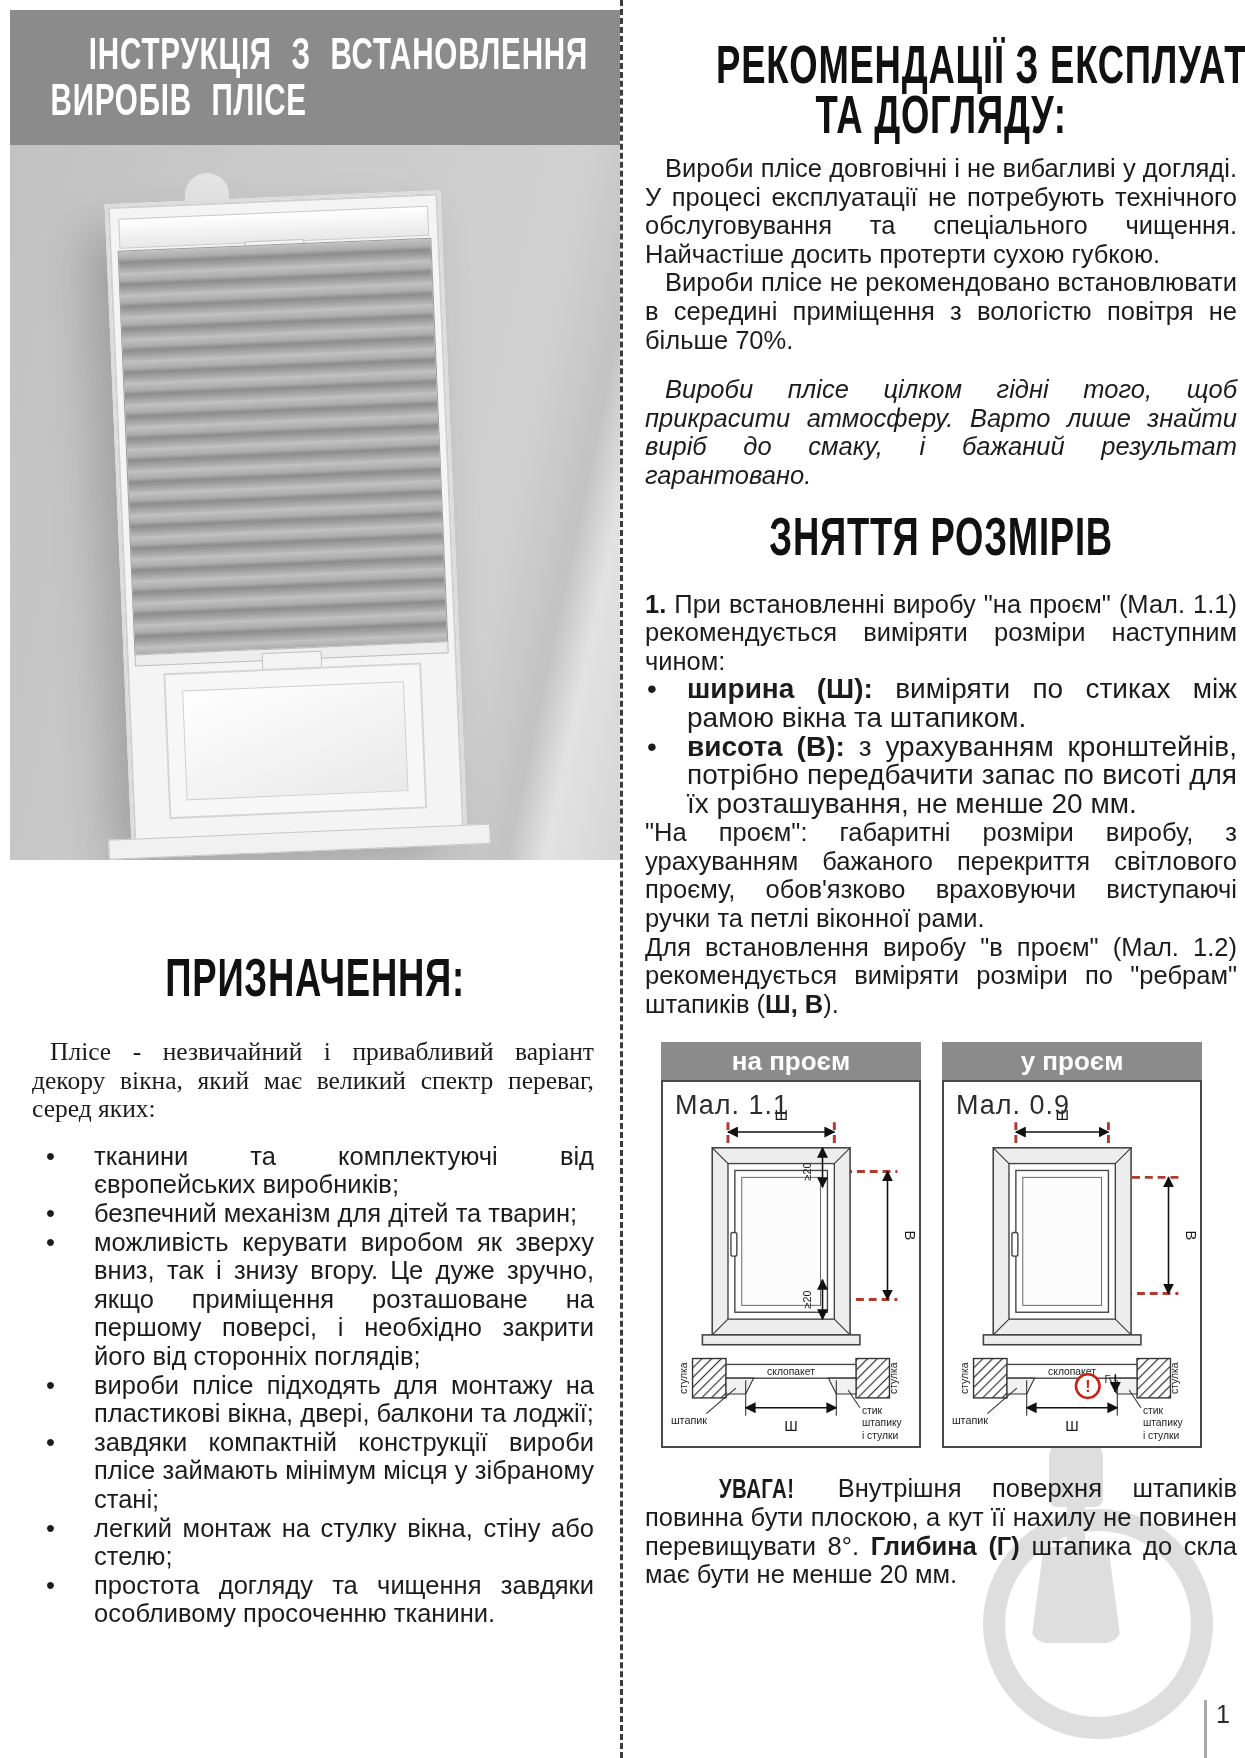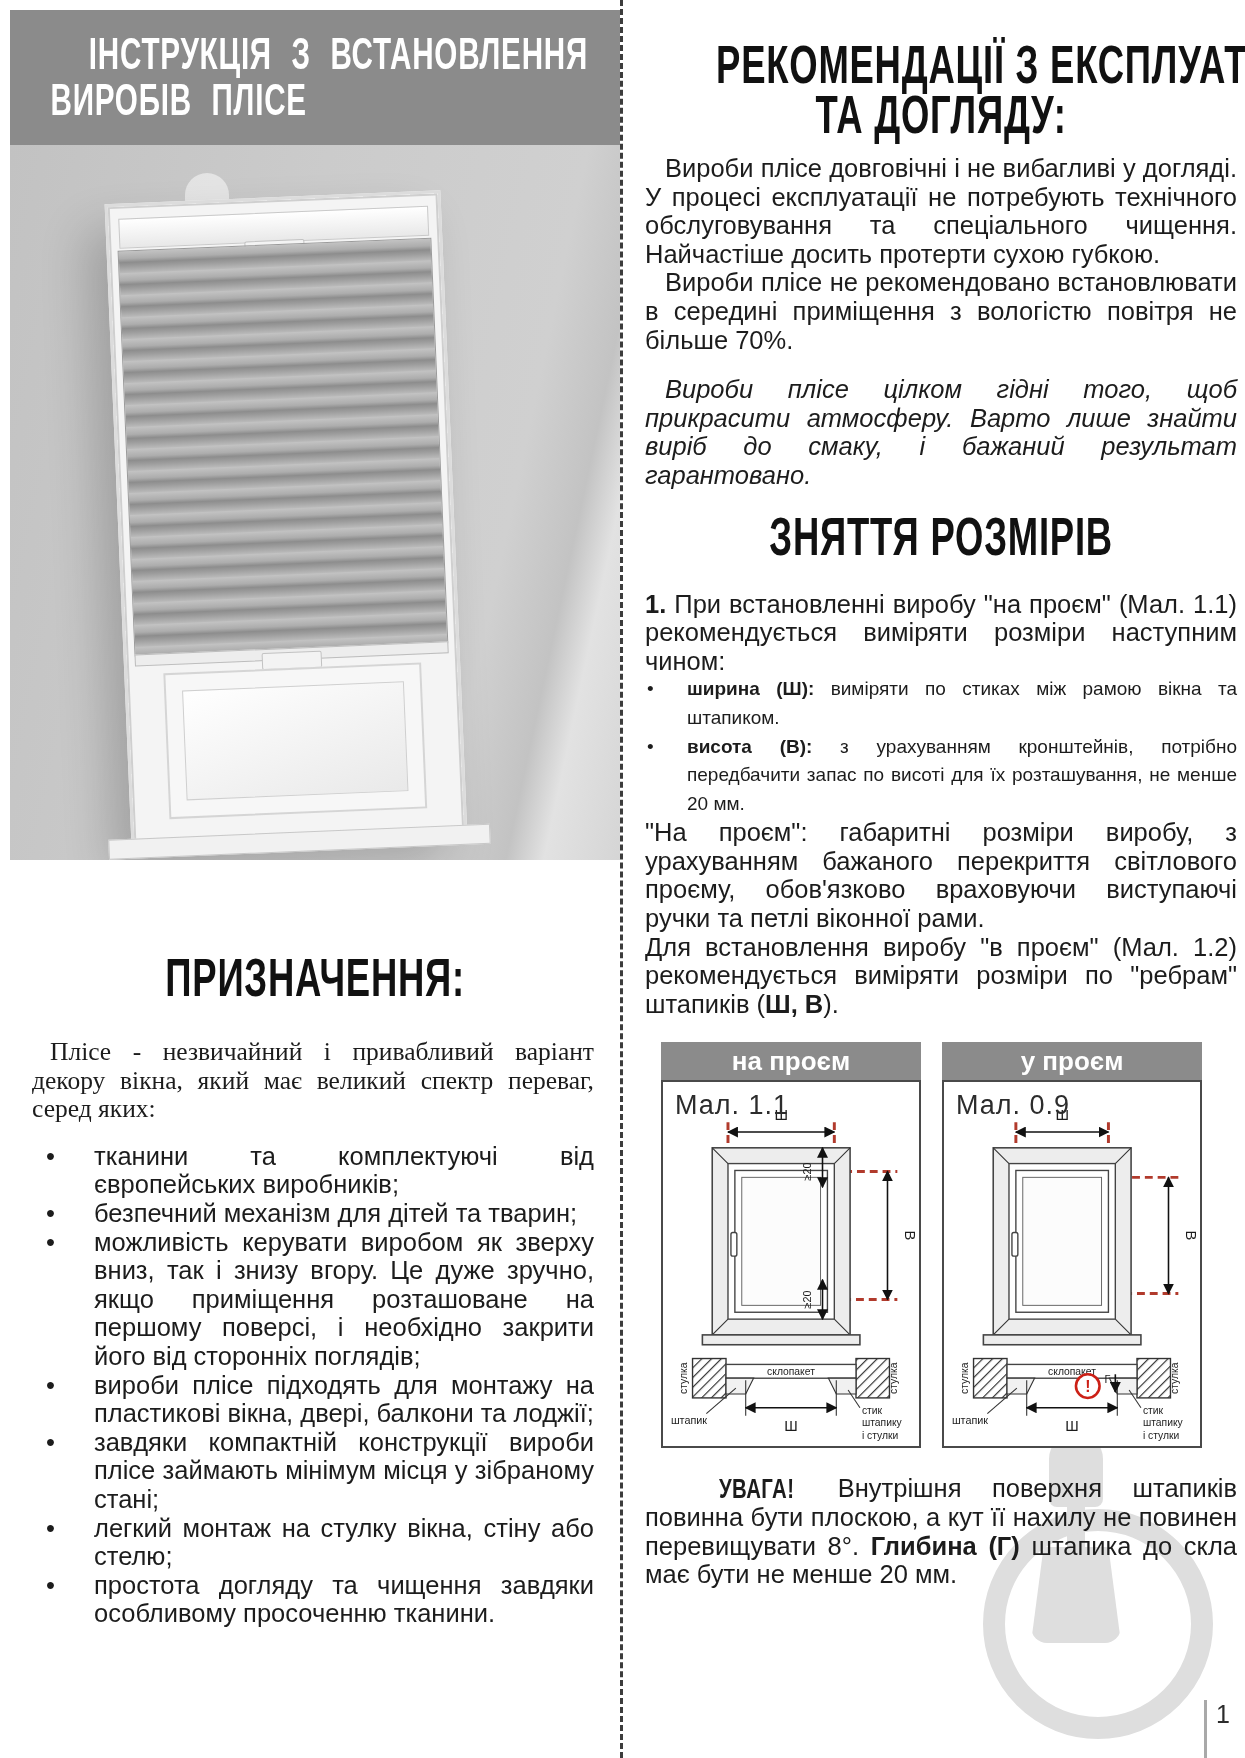--- a/index.html
+++ b/index.html
@@ -79,21 +79,21 @@
 
   
   .right-col{position:absolute;left:645px;top:40px;width:592px;z-index:1;}
   .right-col .big-title{line-height:50px;}
   .right-col .care-p1{margin-top:14px;}
   .gap-top{margin-top:21px;}
   .sizing-title{margin-top:22px;}
   .step1{margin-top:28px;}
   .steps{list-style:none;margin:0;padding:0;}
   .steps li{position:relative;padding-left:42px;text-align:justify;
-            font-size:19px;line-height:28.6px;}
+            font-size:28px;line-height:28.6px;}
   .steps li::before{content:"\2022";position:absolute;left:2px;top:0;}
 
   
   .diagrams{display:flex;gap:21px;margin:24px 0 0 16px;width:542px;}
   .panel{width:260px;}
   .panel-header{background:#8b8b8b;color:#fff;text-align:center;
                 font-size:26px;line-height:30px;font-weight:700;padding:4px 0;}
   .panel-body{position:relative;border:2px solid #4a4a4a;background:#fff;height:364px;text-align:right;}
   .fig-label{position:absolute;top:8px;left:12px;font-size:27px;color:#2c2c2c;
              letter-spacing:1px;z-index:2;}

